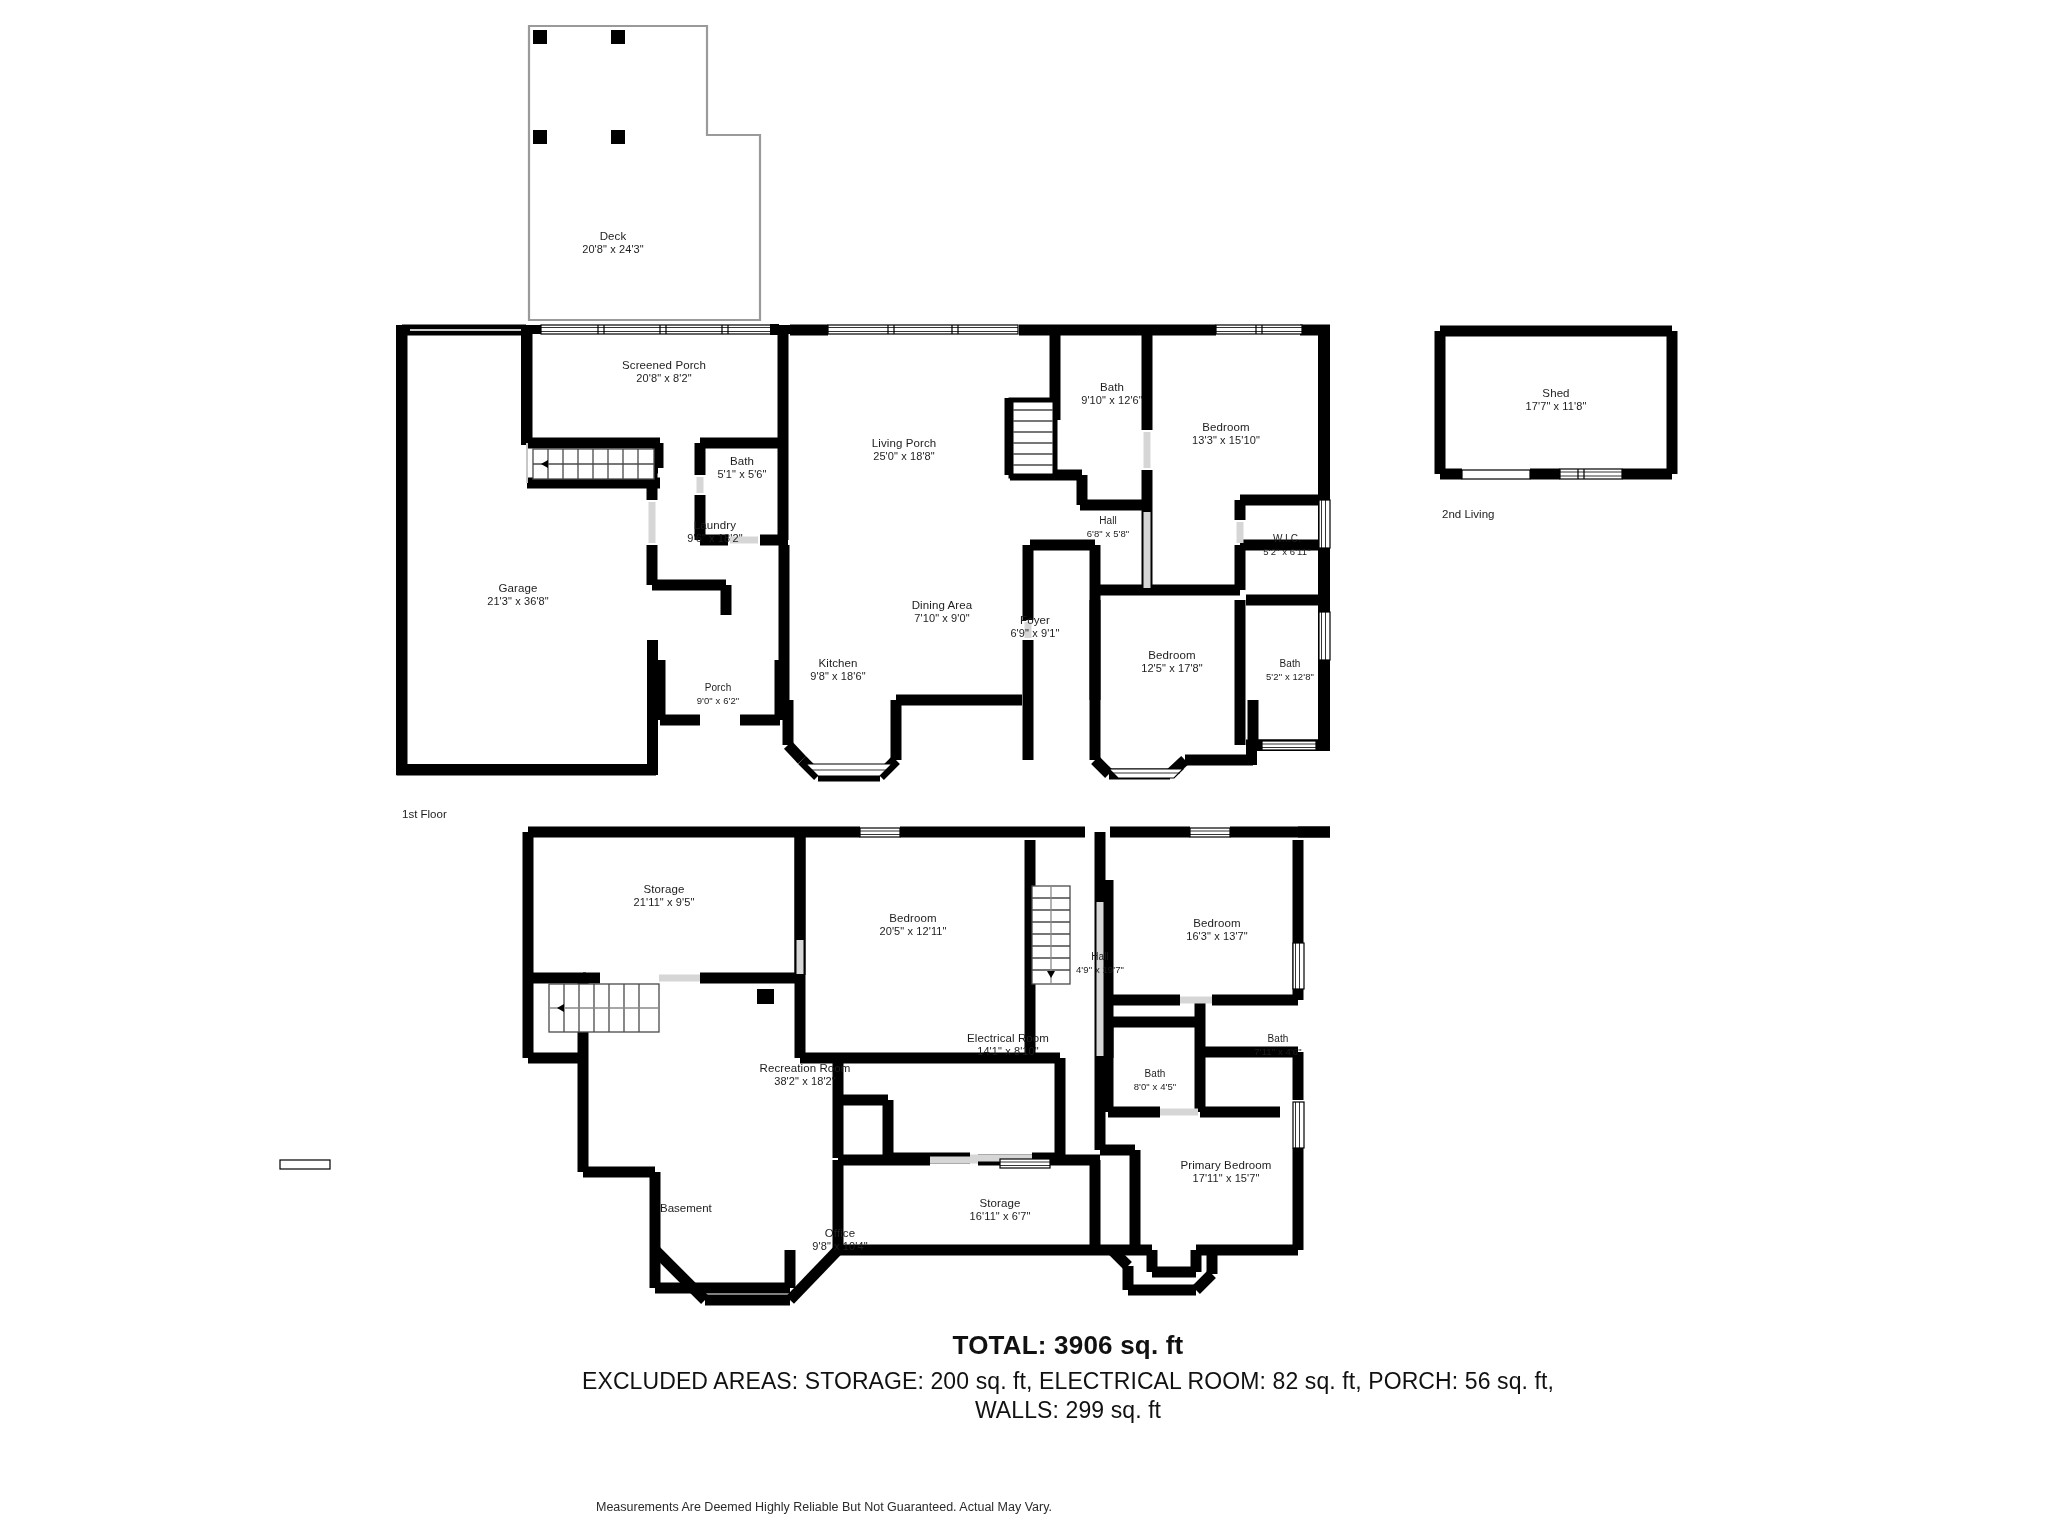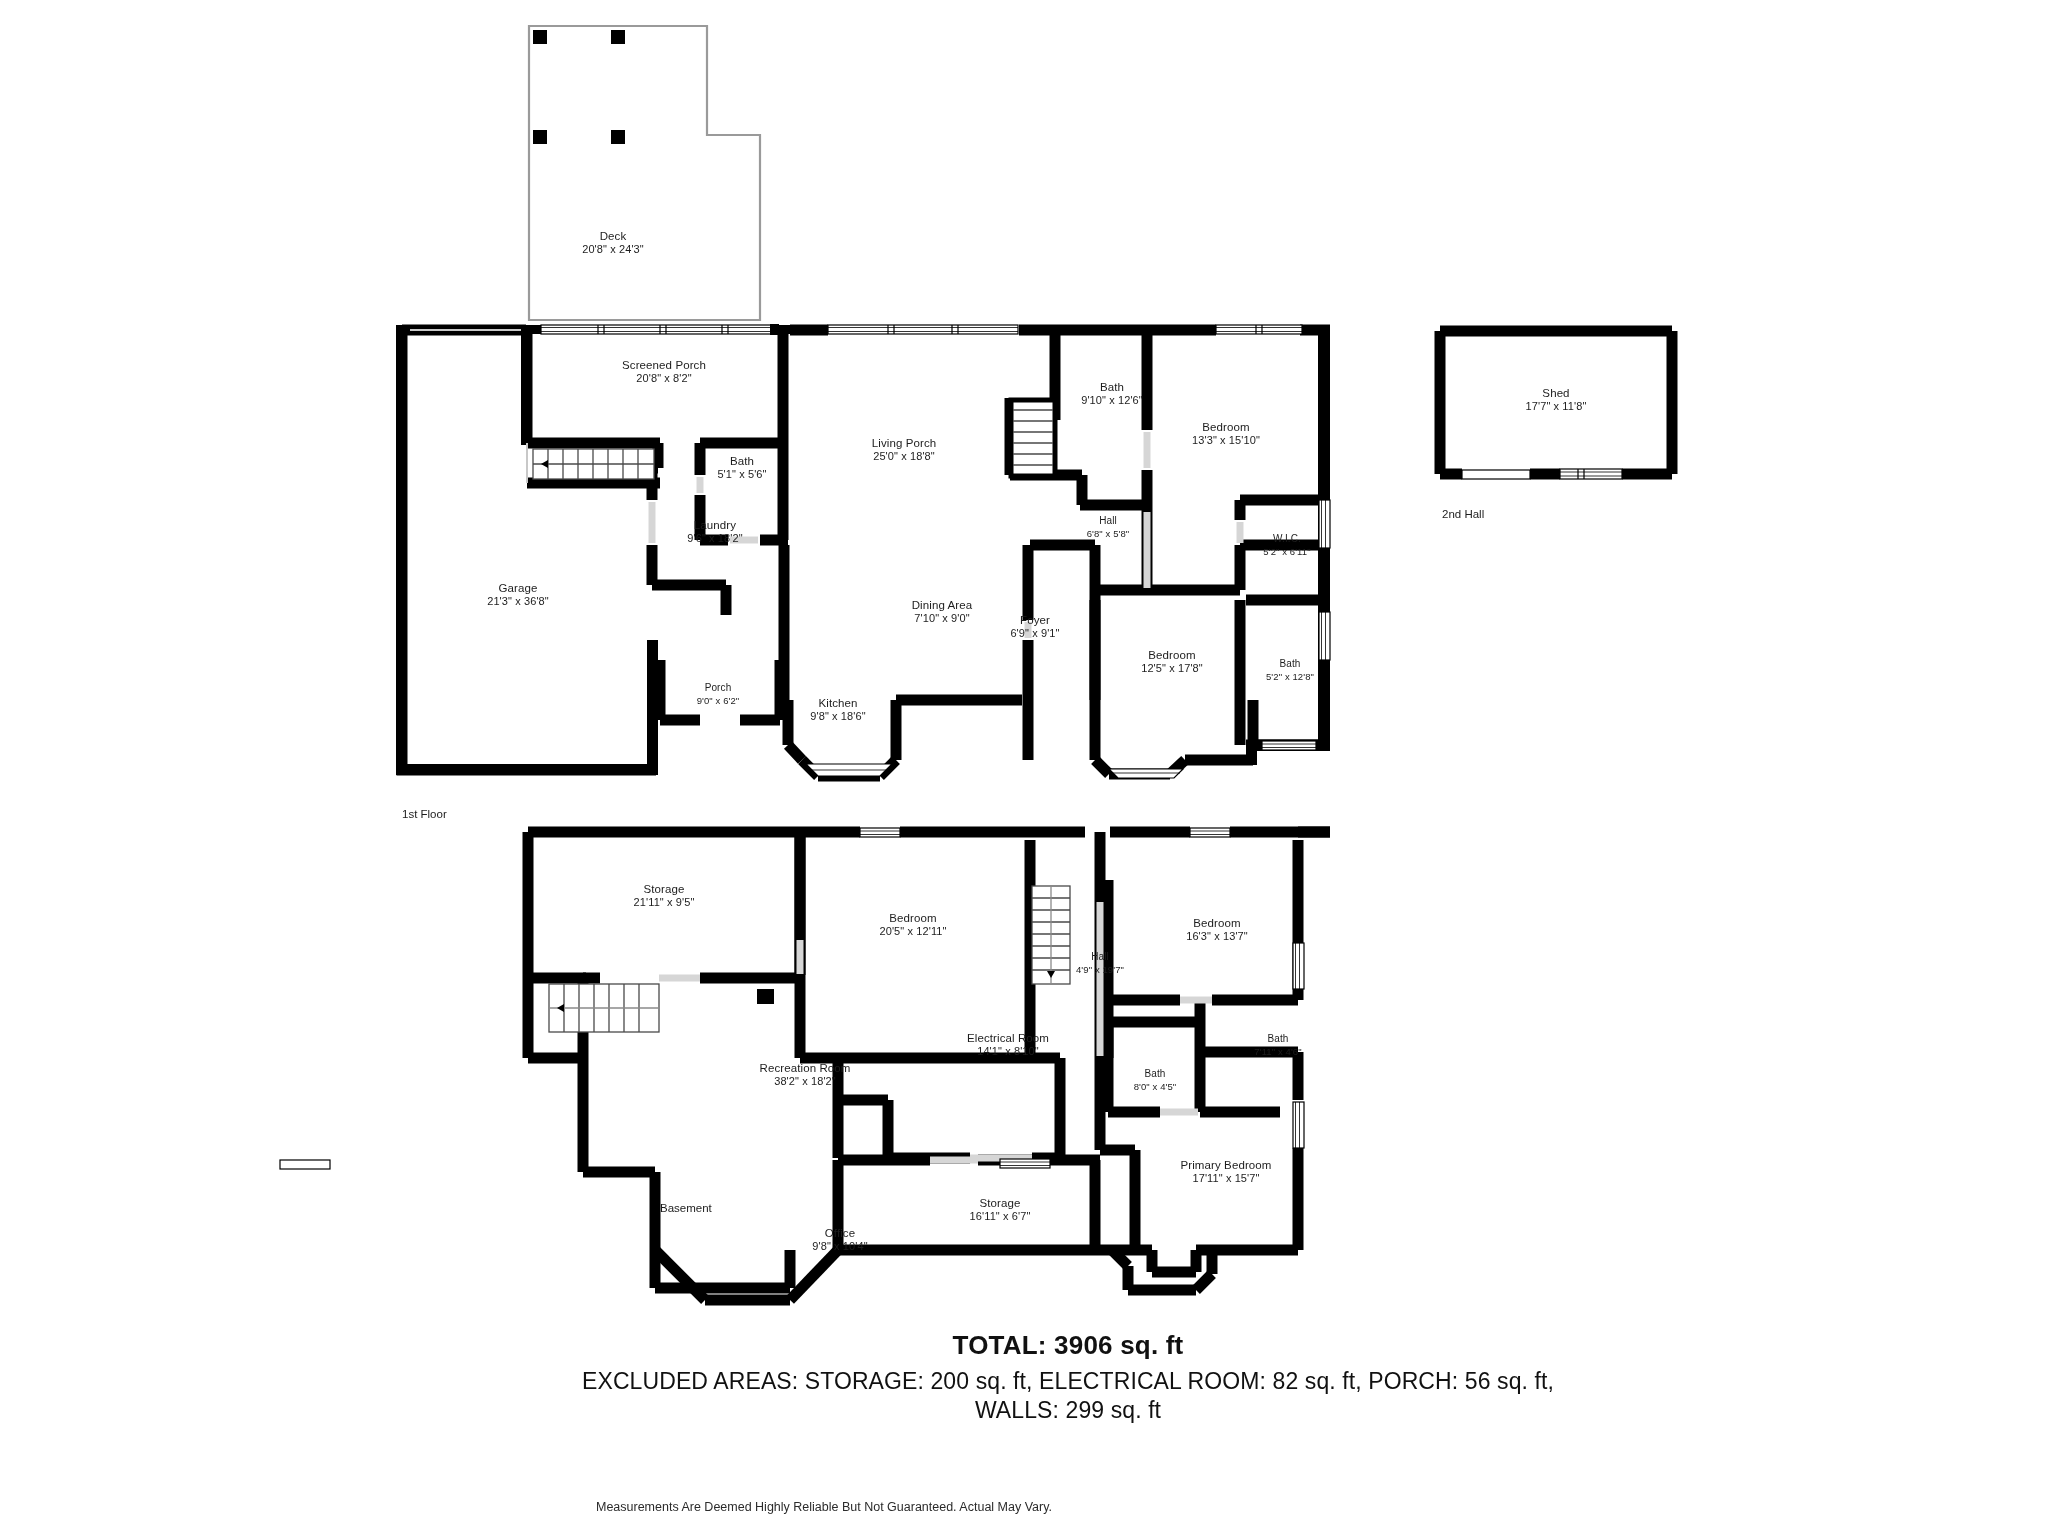--- a/index.html
+++ b/index.html
@@ -506,21 +506,21 @@
   <div class="room-label" style="left:942px; top:612px;">
     <span class="rl-name">Dining Area</span>
     <span class="rl-dim">7'10" x 9'0"</span>
   </div>
 
   <div class="room-label" style="left:1035px; top:627px;">
     <span class="rl-name">Foyer</span>
     <span class="rl-dim">6'9" x 9'1"</span>
   </div>
 
-  <div class="room-label" style="left:838px; top:670px;margin-top:40px;">
+  <div class="room-label" style="left:838px; top:670px;">
     <span class="rl-name">Kitchen</span>
     <span class="rl-dim">9'8" x 18'6"</span>
   </div>
 
   <div class="room-label tiny" style="left:718px; top:694px;">
     <span class="rl-name">Porch</span>
     <span class="rl-dim">9'0" x 6'2"</span>
   </div>
 
   <div class="room-label" style="left:1112px; top:394px;">
@@ -555,21 +555,21 @@
 
   <div class="floor-caption" style="left:402px; top:808px;">
     <span>1st Floor</span>
   </div>
 
   <div class="room-label" style="left:1556px; top:400px;">
     <span class="rl-name">Shed</span>
     <span class="rl-dim">17'7" x 11'8"</span>
   </div>
   <div class="floor-caption" style="left:1442px; top:508px;">
-    <span>2nd Hall</span>
+    <span>2nd Living</span>
   </div>
 
   <div class="room-label" style="left:664px; top:896px;">
     <span class="rl-name">Storage</span>
     <span class="rl-dim">21'11" x 9'5"</span>
   </div>
 
   <div class="room-label" style="left:913px; top:925px;">
     <span class="rl-name">Bedroom</span>
     <span class="rl-dim">20'5" x 12'11"</span>

